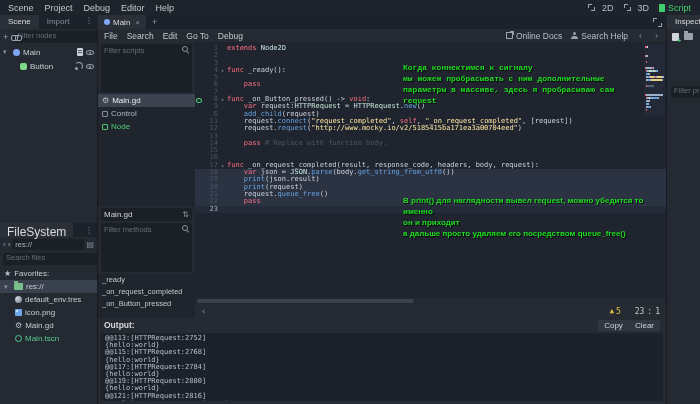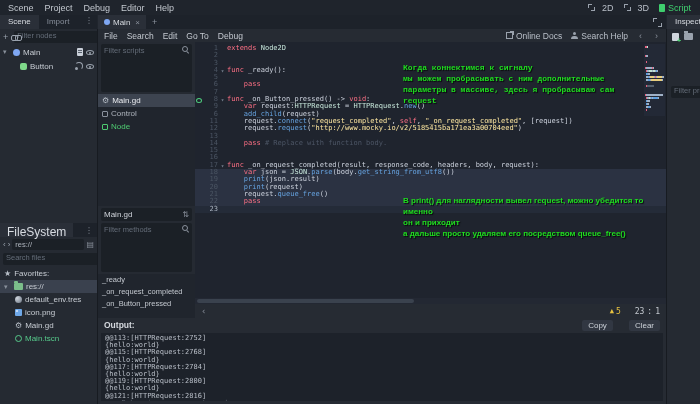--- a/index.html
+++ b/index.html
@@ -133,21 +133,21 @@
   .codestatus .sp { flex:1; }
   .warnico { color:#e8c341; font-size:7px; margin-right:2px; }
   .warncnt { color:#e8c341; margin-right:14px; }
   .linecol { color:#c3c8cf; }
 
   
   .output { position:absolute; left:0; top:289px; width:568px; height:86px; background:#262b33; }
   .outhead { display:flex; align-items:center; height:14px; padding:0 6px; }
   .outtitle { font-size:8.5px; font-weight:bold; color:#d5d9df; }
   .outhead .sp { flex:1; }
-  .obtn { background:#313742; border-radius:2px; font-size:8px; color:#ccd1d8; padding:1px 6px; margin-left:16px; }
+  .obtn { background:#313742; border-radius:2px; font-size:8px; color:#ccd1d8; padding:1px 6px; margin-left:0; }
   .outbody { position:absolute; left:3px; right:3px; top:15px; bottom:3px; background:#1d222a;
              font-family:"DejaVu Sans Mono",monospace; font-size:7px; line-height:7.2px; color:#b9bfc8; padding:2px 4px; overflow:hidden; }
   .ol { white-space:pre; }
   .ol.dim { color:#5d6570; }
 
   
   .rightdock { position:absolute; left:667px; top:29px; width:150px; height:375px; background:#252a32; }
   .insp-toolbar { display:flex; align-items:center; gap:5px; padding:3px 5px; height:15px; }
   .respg { width:7px; height:8px; background:#cfd5dd; border-radius:1px; position:relative; }
   .respg::after { content:'+'; position:absolute; right:-2px; bottom:-3px; color:#4ecb71; font-size:7px; font-weight:bold; }

